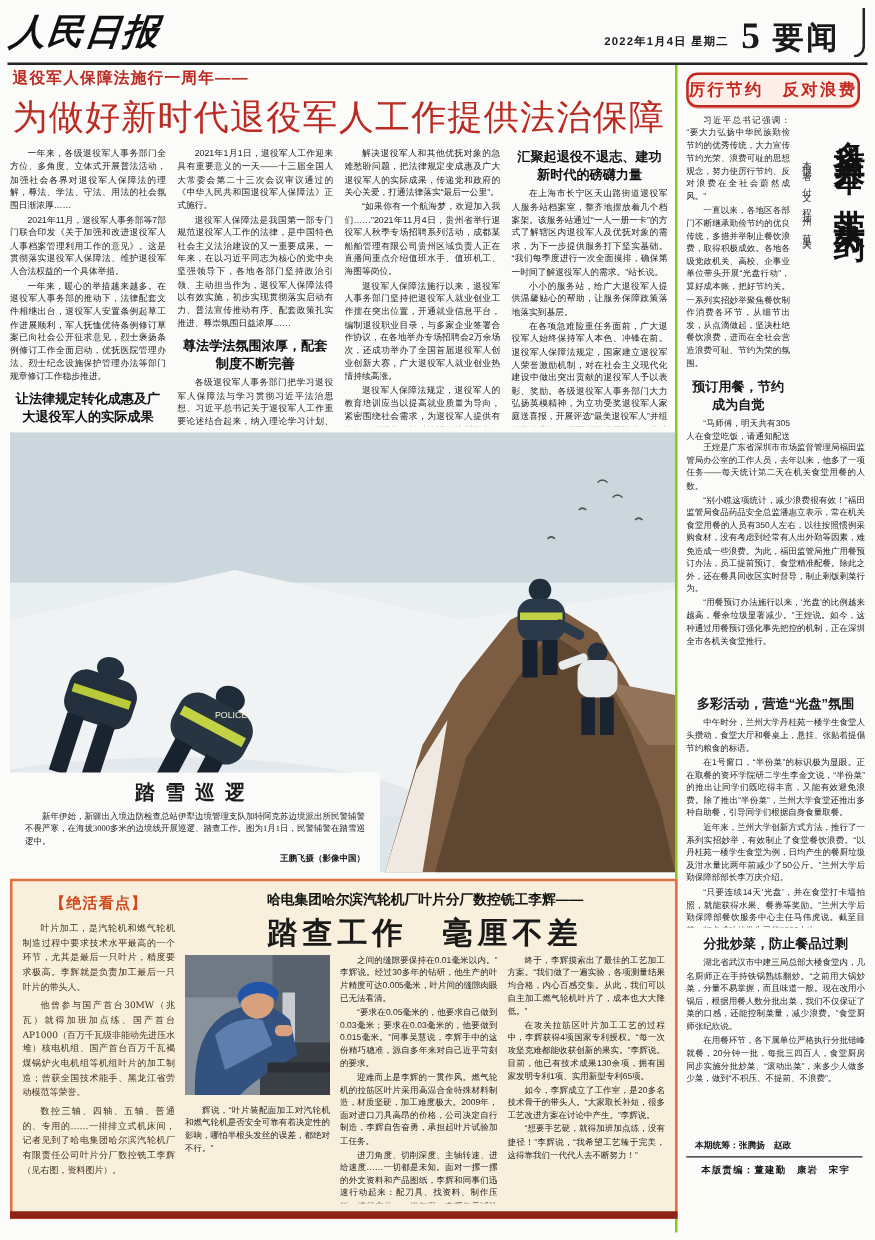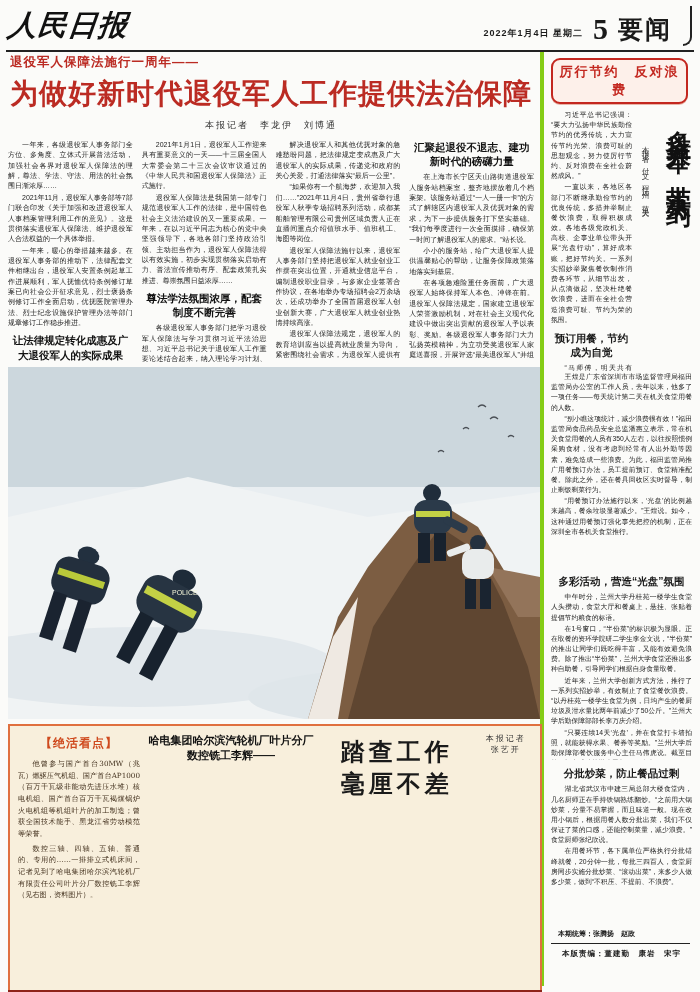--- a/index.html
+++ b/index.html
@@ -12,45 +12,45 @@
   .masthead { font-family:"DejaVu Serif", serif; font-weight:900; font-style:italic; font-size:29px; letter-spacing:1px; transform:skewX(-6deg); color:#111; }
   .hdr-right { display:flex; align-items:flex-end; gap:10px; }
   .hdr-date { font-size:9px; font-weight:bold; letter-spacing:1px; padding-bottom:6px; }
   .pageno { font-size:30px; font-weight:bold; font-family:"Liberation Serif", serif; }
   .section-name { font-size:25px; font-weight:900; letter-spacing:2px; font-family:"Liberation Serif", serif; }
   .corner-mark { width:9px; height:40px; border-right:2.5px solid #222; border-bottom:2.5px solid #222; border-bottom-right-radius:11px; margin-left:1px; }
 
   
   .content { display:flex; height:934px; }
   .main-col { width:534px; padding:0 6px 0 2px; }
-  .rail { width:154px; border-left:4px solid #84cc16; padding:4px 2px 0 7px; overflow:hidden; }
+  .rail { width:154px; border-left:2px solid #84cc16; padding:4px 2px 0 7px; overflow:hidden; }
 
   
   .kicker { color:#bb2b23; font-weight:bold; font-size:12.5px; letter-spacing:1px; margin:2px 0 4px 2px; }
-  .lead-title { color:#bb2b23; font-weight:700; font-size:28px; text-align:center; letter-spacing:1px; margin:2px 0 6px 0; }
+  .lead-title { color:#bb2b23; font-weight:400; font-size:28px; text-align:center; letter-spacing:1px; margin:2px 0 6px 0; }
   .lead-byline { text-align:center; font-size:9px; color:#333; letter-spacing:2px; margin-bottom:8px; }
   .cols4 { display:flex; gap:9px; height:222px; overflow:hidden; }
   .ncol { flex:1; overflow:hidden; }
   .ncol p { font-size:7px; line-height:1.48; text-align:justify; text-indent:2em; color:#222; margin-bottom:1px; }
   .sub-h { font-weight:700; font-size:10.5px; line-height:1.35; text-align:center; margin:5px 0 4px 0; color:#111; }
 
   
   .photo1 { position:relative; width:532px; height:352px; margin-top:5px; background:linear-gradient(#c6d2d9 0%, #dfe7ec 45%, #eef1f2 60%); overflow:hidden; }
   .cap-box { position:absolute; left:0; bottom:0; width:296px; height:80px; background:#fbfbf9; padding:6px 12px 4px 12px; }
   .cap-title { font-size:16px; font-weight:bold; letter-spacing:8px; text-align:center; margin-bottom:4px; }
   .cap-text { font-size:6.8px; line-height:1.5; text-align:justify; text-indent:2em; color:#222; font-family:"Liberation Serif", serif; }
   .cap-credit { font-size:6.8px; text-align:right; margin-top:2px; font-weight:bold; }
 
   
   .craft { position:relative; display:flex; width:534px; height:272px; margin-top:5px; border:2px solid #e0703f; background:#f8efdc; padding:7px 8px 10px 8px; }
   .craft::after { content:""; position:absolute; left:-2px; right:-2px; bottom:-2px; height:6px; background:#8e2318; }
   .craft-left { width:130px; padding-right:8px; overflow:hidden; }
   .craft-tag { color:#cf4a1e; font-weight:900; font-size:12px; text-align:center; margin:2px 0 6px 0; letter-spacing:1px; }
   .craft-left p { font-family:"DejaVu Serif", serif; font-size:7.2px; line-height:1.62; text-align:justify; text-indent:2em; color:#42301d; margin-bottom:3px; }
-  .craft-right { flex:1; display:flex; flex-direction:row; overflow:hidden; }
+  .craft-right { flex:1; display:flex; flex-direction:column; overflow:hidden; }
   .craft-kicker { font-size:11px; font-weight:900; text-align:center; color:#111; }
   .craft-title { font-size:24px; font-weight:900; text-align:center; letter-spacing:4px; margin:3px 0 2px 0; }
   .craft-byline { font-size:8px; text-align:center; color:#333; letter-spacing:2px; margin-bottom:5px; }
   .craft-body { display:flex; gap:8px; flex:1; overflow:hidden; }
   .craft-c1 { width:116px; }
   .craft-c2, .craft-c3 { flex:1; overflow:hidden; }
   .craft-body p { font-size:6.8px; line-height:1.5; text-align:justify; text-indent:2em; color:#222; margin-bottom:1px; }
   .photo2 { width:116px; height:112px; margin-bottom:3px; }
 
   
@@ -81,21 +81,20 @@
       <span class="corner-mark"></span>
     </div>
   </div>
 
   <div class="content">
 
     <div class="main-col">
 
       <div class="kicker">退役军人保障法施行一周年——</div>
       <div class="lead-title">为做好新时代退役军人工作提供法治保障</div>
-      <div class="lead-byline">本报记者　李龙伊　刘博通</div>
 
       <div class="cols4">
         <div class="ncol">
           <p>一年来，各级退役军人事务部门全方位、多角度、立体式开展普法活动，加强社会各界对退役军人保障法的理解，尊法、学法、守法、用法的社会氛围日渐浓厚……</p>
           <p>2021年11月，退役军人事务部等7部门联合印发《关于加强和改进退役军人人事档案管理利用工作的意见》。这是贯彻落实退役军人保障法、维护退役军人合法权益的一个具体举措。</p>
           <p>一年来，暖心的举措越来越多。在退役军人事务部的推动下，法律配套文件相继出台，退役军人安置条例起草工作进展顺利，军人抚恤优待条例修订草案已向社会公开征求意见，烈士褒扬条例修订工作全面启动，优抚医院管理办法、烈士纪念设施保护管理办法等部门规章修订工作稳步推进。</p>
           <div class="sub-h">让法律规定转化成惠及广大退役军人的实际成果</div>
 
         </div>
         <div class="ncol">
@@ -162,32 +161,37 @@
 
           <g transform="translate(452,168)">
             <circle cx="18" cy="8" r="8" fill="#25313f"></circle>
             <rect x="2" y="14" width="32" height="30" rx="10" fill="#e9ecec"></rect>
             <rect x="-14" y="16" width="24" height="7" rx="3" transform="rotate(-20 -14 16)" fill="#e9ecec"></rect>
             <rect x="5" y="44" width="11" height="30" fill="#1a2430"></rect>
             <rect x="20" y="44" width="11" height="30" fill="#1a2430"></rect>
           </g>
           <text x="164" y="228" font-size="7" fill="#f4f6d8" font-family="Liberation Sans, sans-serif">POLICE</text>
         </svg>
+        <div class="cap-box">
+          <div class="cap-title">踏雪巡逻</div>
+          <div class="cap-text">新年伊始，新疆出入境边防检查总站伊犁边境管理支队加特阿克苏边境派出所民警辅警不畏严寒，在海拔3000多米的边境线开展巡逻、踏查工作。图为1月1日，民警辅警在踏雪巡逻中。</div>
+          <div class="cap-credit">王鹏飞摄（影像中国）</div>
+        </div>
       </div>
 
       <div class="craft">
         <div class="craft-left">
           <div class="craft-tag">【绝活看点】</div>
-          <p>他曾参与国产首台30MW（兆瓦）燃驱压气机组、国产首台AP1000（百万千瓦级非能动先进压水堆）核电机组、国产首台百万千瓦褐煤锅炉火电机组等机组叶片的加工制造；曾获全国技术能手、黑龙江省劳动模范等荣誉。</p>
+          <p>叶片加工，是汽轮机和燃气轮机制造过程中要求技术水平最高的一个环节，尤其是最后一只叶片，精度要求极高。李辉就是负责加工最后一只叶片的带头人。</p>
+          <p>他曾参与国产首台30MW（兆瓦）就得加班加点练、国产首台AP1000（百万千瓦级非能动先进压水堆）核电机组、国产首台百万千瓦褐煤锅炉火电机组等机组叶片的加工制造；曾获全国技术能手、黑龙江省劳动模范等荣誉。</p>
           <p>数控三轴、四轴、五轴、普通的、专用的……一排排立式机床间，记者见到了哈电集团哈尔滨汽轮机厂有限责任公司叶片分厂数控铣工李辉（见右图，资料图片）。</p>
         </div>
         <div class="craft-right">
           <div class="craft-kicker">哈电集团哈尔滨汽轮机厂叶片分厂数控铣工李辉——</div>
           <div class="craft-title">踏查工作　毫厘不差</div>
-          <div class="craft-byline">本报记者　张艺开</div>
           <div class="craft-body">
             <div class="craft-c1">
               <svg class="photo2" viewBox="0 0 116 112">
                 <rect width="116" height="112" fill="#87929c"></rect>
                 <rect x="0" y="0" width="116" height="34" fill="#6f7a85"></rect>
                 <rect x="70" y="0" width="46" height="112" fill="#59636e"></rect>
                 <rect x="78" y="30" width="10" height="44" fill="#c8ccd0"></rect>
                 <rect x="60" y="70" width="56" height="42" fill="#3a3f46"></rect>
                 <path d="M8,112 Q6,58 38,44 Q66,34 84,52 L90,80 Q60,96 44,112 Z" fill="#33527f"></path>
                 <path d="M24,64 Q40,48 62,52 L70,72 Q48,84 32,92 Z" fill="#5d7eae"></path>

